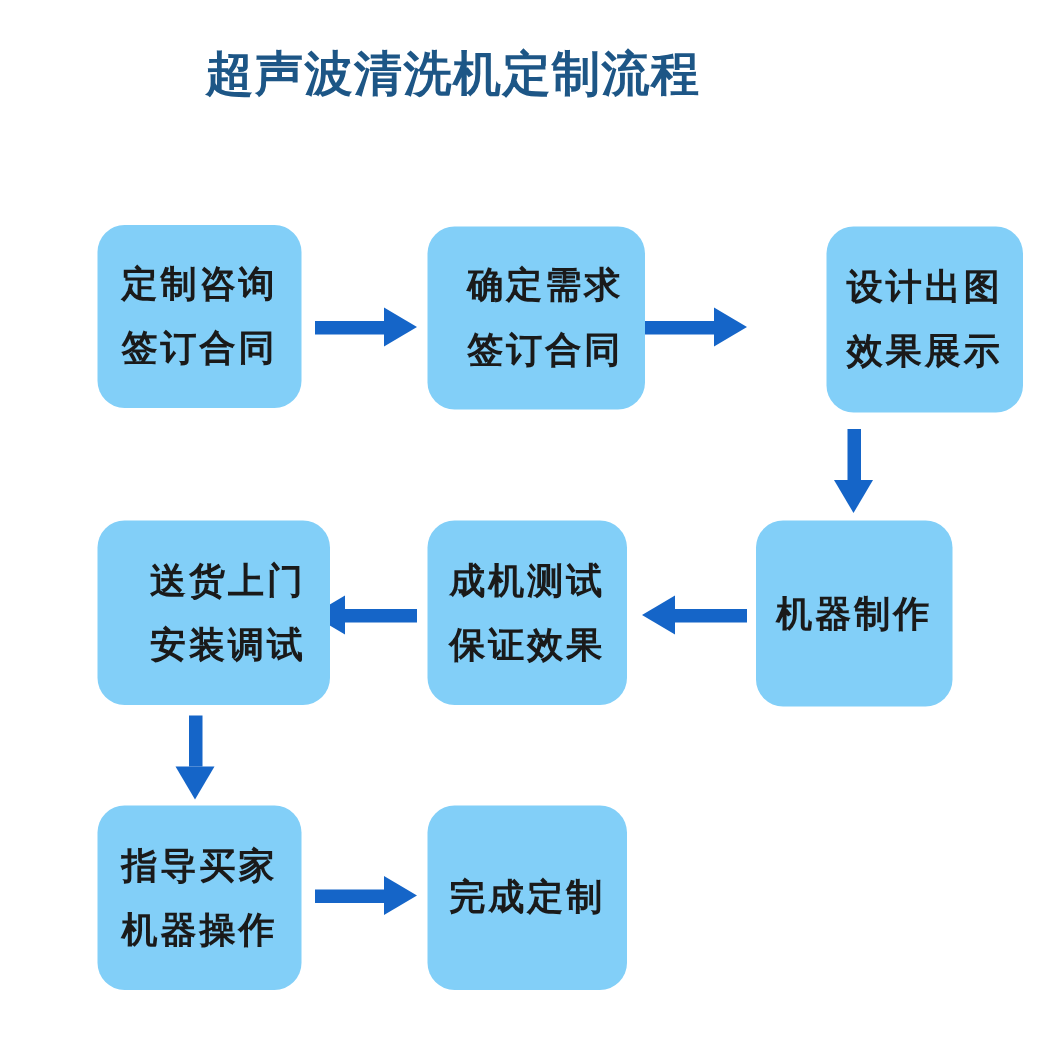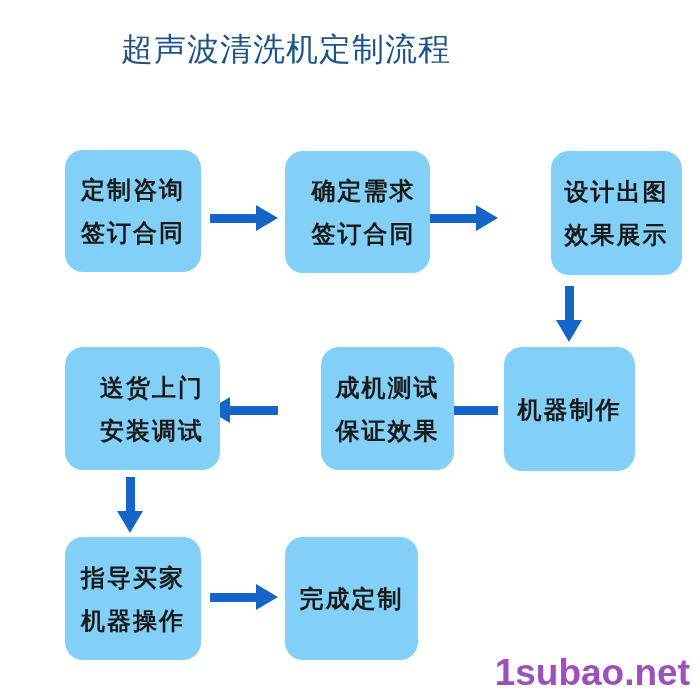--- a/index.html
+++ b/index.html
@@ -15,23 +15,24 @@
     background: var(--page-bg, #ffffff);
     overflow: hidden;
   }
   .title {
     position: absolute;
     top: 28px;
     left: 0;
     width: 572px;
     text-align: center;
     font-size: 32px;
-    font-weight: 400;
+    font-weight: 700;
     letter-spacing: 1px;
     color: var(--title-color, #1d5686);
+    padding-left: 16px;
   }
   .box {
     position: absolute;
     background: var(--box-fill, #82cff8);
     border-radius: 18px;
     display: flex;
     flex-direction: column;
     justify-content: center;
     align-items: center;
     gap: 22px;
@@ -116,21 +117,21 @@
 
   <div class="box" style="left:504px; top:347px; width:131px; height:124px;">
     <div class="box-line">机器制作</div>
   </div>
 
   <div class="arrow arrow-left" style="left:428px; top:397px; width:70px; height:26px;">
     <div class="head"></div>
     <div class="shaft"></div>
   </div>
 
-  <div class="box" style="left:285px; top:347px; width:133px; height:123px;margin-left:36px;">
+  <div class="box" style="left:285px; top:347px; width:133px; height:123px;">
     <div class="box-line">成机测试</div>
     <div class="box-line">保证效果</div>
   </div>
 
   <div class="arrow arrow-left" style="left:208px; top:397px; width:70px; height:26px;">
     <div class="head"></div>
     <div class="shaft"></div>
   </div>
 
   <div class="box" style="left:65px; top:347px; width:136px; height:123px;padding-left:19px;">
@@ -150,15 +151,14 @@
 
   <div class="arrow arrow-right" style="left:210px; top:584px; width:68px; height:26px;">
     <div class="shaft"></div>
     <div class="head"></div>
   </div>
 
   <div class="box" style="left:285px; top:537px; width:133px; height:123px;">
     <div class="box-line">完成定制</div>
   </div>
 
-  <div class="watermark">1subao.net</div>
 
 </div>
 
 </body></html>

